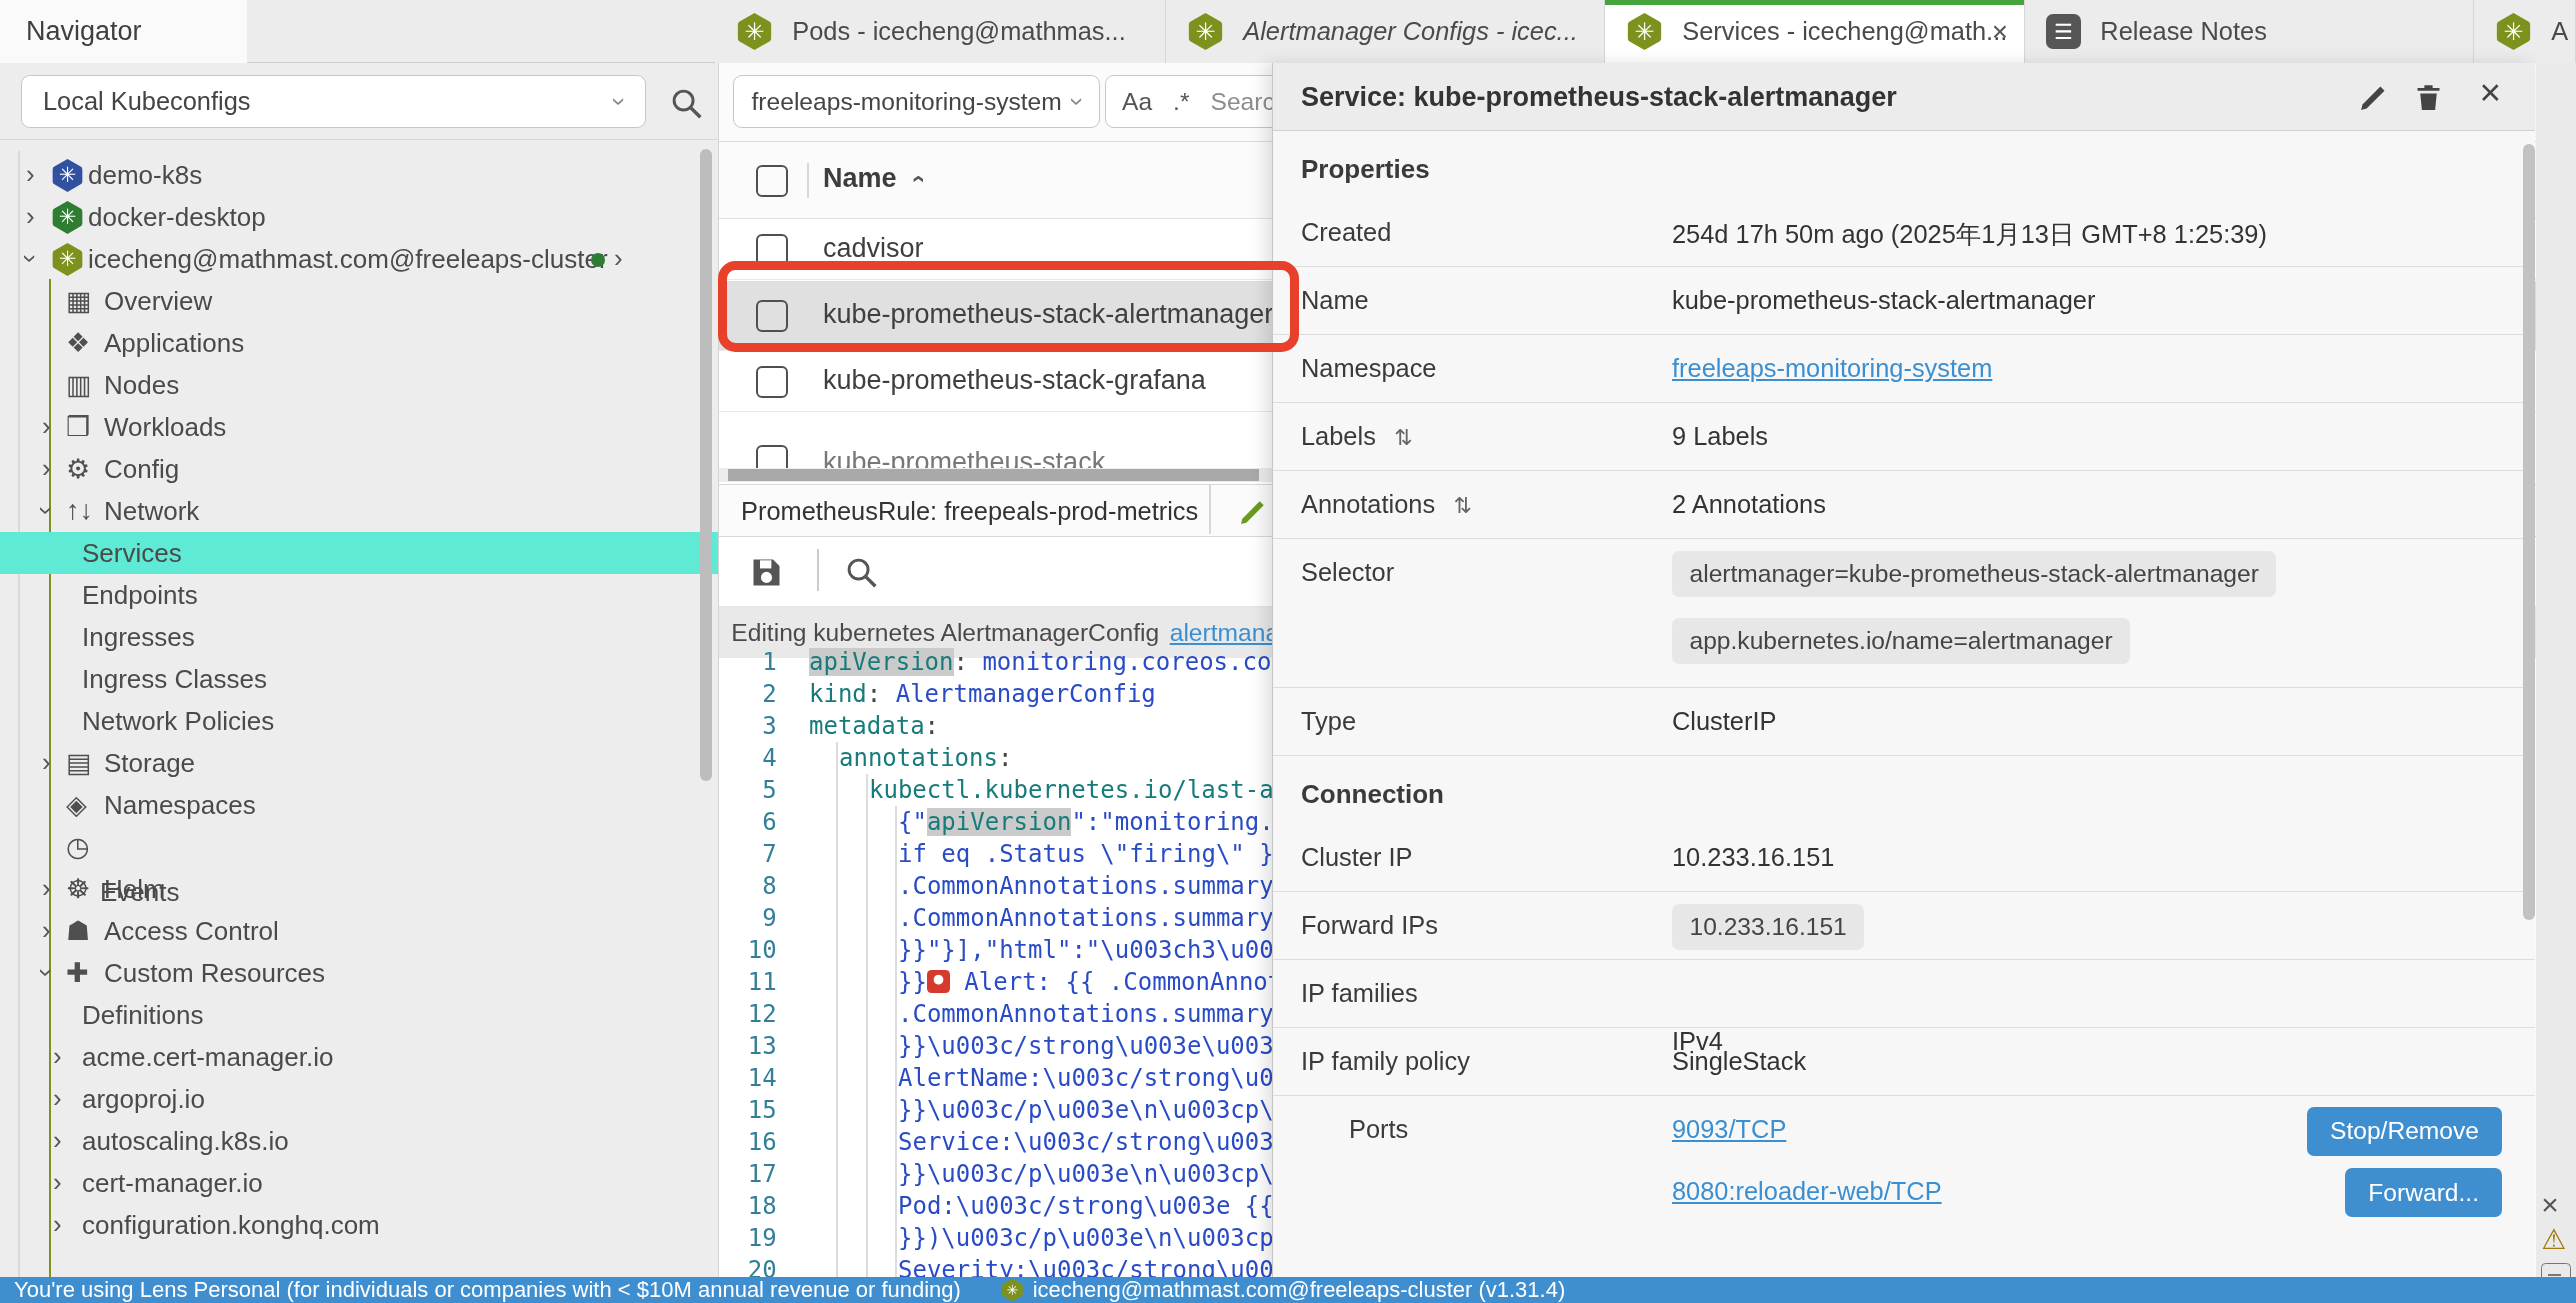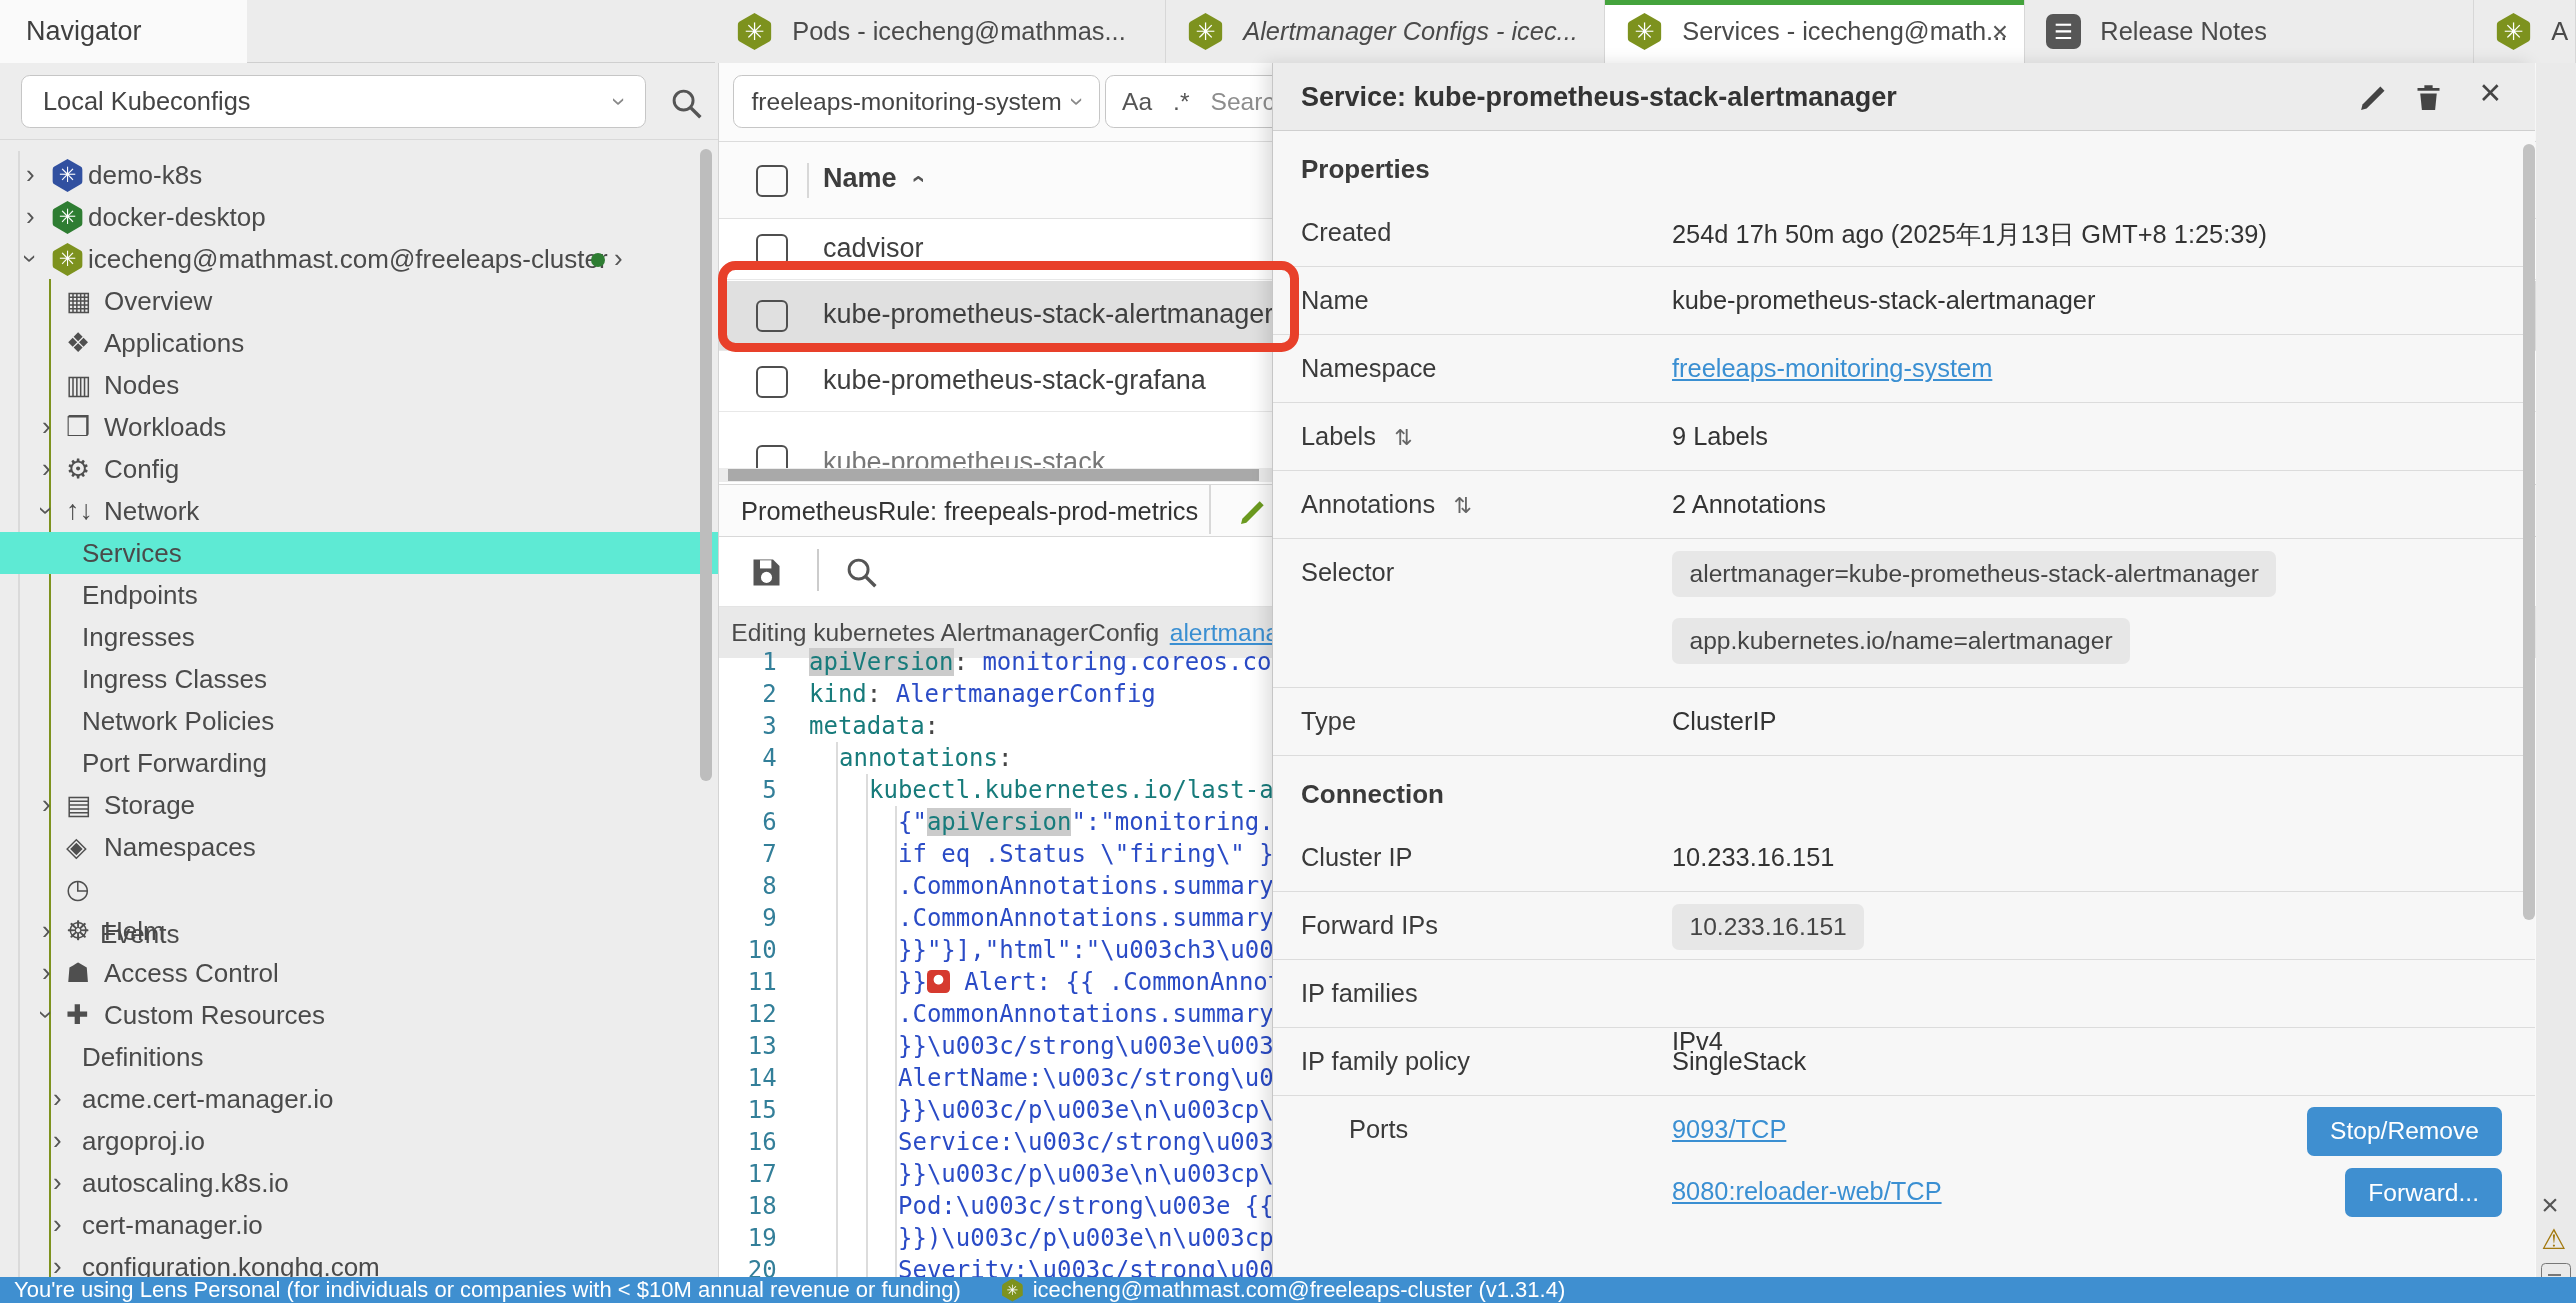--- a/index.html
+++ b/index.html
@@ -241,23 +241,20 @@
         <div class="trow">
           <span class="tlbl" style="left: 82px;">Ingresses</span>
         </div>
         <div class="trow">
           <span class="tlbl" style="left: 82px;">Ingress Classes</span>
         </div>
         <div class="trow">
           <span class="tlbl" style="left: 82px;">Network Policies</span>
         </div>
         <div class="trow">
-          <span class="tlbl" style="left: 82px;">Port Forwarding</span>
-        </div>
-        <div class="trow">
           <span class="exp" style="left: 42px;">›</span>
           <span class="ticon" style="left: 66px;">▤</span>
           <span class="tlbl" style="left: 104px;">Storage</span>
         </div>
         <div class="trow">
           <span class="ticon" style="left: 66px;">◈</span>
           <span class="tlbl" style="left: 104px;">Namespaces</span>
         </div>
         <div class="trow">
           <span class="ticon" style="left: 66px;">◷</span>

